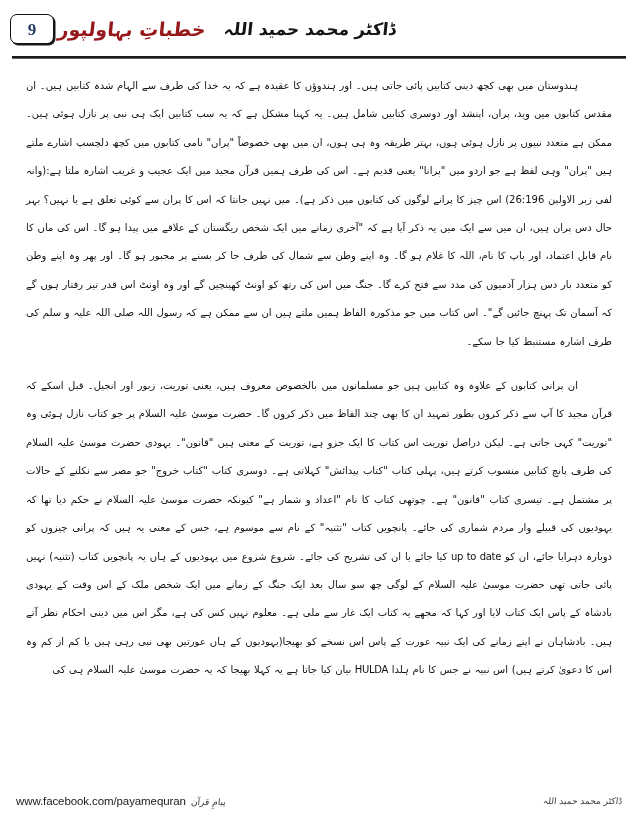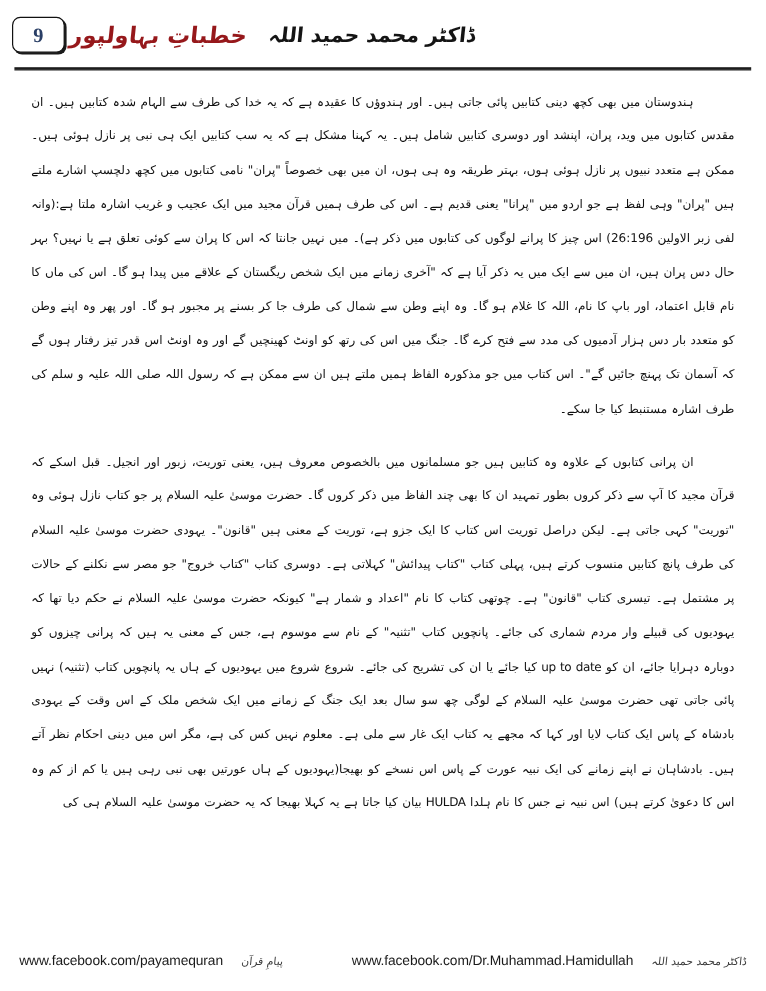--- a/index.html
+++ b/index.html
@@ -119,21 +119,21 @@
     display: flex;
     flex-direction: row;
     align-items: center;
     justify-content: space-between;
     direction: ltr;
   }
   .footer-item {
     display: flex;
     flex-direction: row;
     align-items: baseline;
-    gap: 15px;
+    gap: 5px;
     white-space: nowrap;
   }
   .footer-url {
     font-family: "Liberation Sans", sans-serif;
     font-size: 11.5px;
     color: #1a1a1a;
     letter-spacing: -0.1px;
   }
   .footer-ur {
     font-family: "DejaVu Sans", sans-serif;
@@ -161,18 +161,17 @@
     <p class="para indent">ہندوستان میں بھی کچھ دینی کتابیں پائی جاتی ہیں۔ اور ہندوؤں کا عقیدہ ہے کہ یہ خدا کی طرف سے الہام شدہ کتابیں ہیں۔ ان مقدس کتابوں میں وید، پران، اپنشد اور دوسری کتابیں شامل ہیں۔ یہ کہنا مشکل ہے کہ یہ سب کتابیں ایک ہی نبی پر نازل ہوئی ہیں۔ ممکن ہے متعدد نبیوں پر نازل ہوئی ہوں، بہتر طریقہ وہ ہی ہوں، ان میں بھی خصوصاً "پران" نامی کتابوں میں کچھ دلچسپ اشارے ملتے ہیں "پران" وہی لفظ ہے جو اردو میں "پرانا" یعنی قدیم ہے۔ اس کی طرف ہمیں قرآن مجید میں ایک عجیب و غریب اشارہ ملتا ہے:(وانہ لفی زبر الاولین 26:196) اس چیز کا پرانے لوگوں کی کتابوں میں ذکر ہے)۔ میں نہیں جانتا کہ اس کا پران سے کوئی تعلق ہے یا نہیں؟ بہر حال دس پران ہیں، ان میں سے ایک میں یہ ذکر آیا ہے کہ "آخری زمانے میں ایک شخص ریگستان کے علاقے میں پیدا ہو گا۔ اس کی ماں کا نام قابل اعتماد، اور باپ کا نام، اللہ کا غلام ہو گا۔ وہ اپنے وطن سے شمال کی طرف جا کر بسنے پر مجبور ہو گا۔ اور پھر وہ اپنے وطن کو متعدد بار دس ہزار آدمیوں کی مدد سے فتح کرے گا۔ جنگ میں اس کی رتھ کو اونٹ کھینچیں گے اور وہ اونٹ اس قدر تیز رفتار ہوں گے کہ آسمان تک پہنچ جائیں گے"۔ اس کتاب میں جو مذکورہ الفاظ ہمیں ملتے ہیں ان سے ممکن ہے کہ رسول اللہ صلی اللہ علیہ و سلم کی طرف اشارہ مستنبط کیا جا سکے۔</p>
     <p class="para indent">ان پرانی کتابوں کے علاوہ وہ کتابیں ہیں جو مسلمانوں میں بالخصوص معروف ہیں، یعنی توریت، زبور اور انجیل۔ قبل اسکے کہ قرآن مجید کا آپ سے ذکر کروں بطور تمہید ان کا بھی چند الفاظ میں ذکر کروں گا۔ حضرت موسیٰ علیہ السلام پر جو کتاب نازل ہوئی وہ "توریت" کہی جاتی ہے۔ لیکن دراصل توریت اس کتاب کا ایک جزو ہے، توریت کے معنی ہیں "قانون"۔ یہودی حضرت موسیٰ علیہ السلام کی طرف پانچ کتابیں منسوب کرتے ہیں، پہلی کتاب "کتاب پیدائش" کہلاتی ہے۔ دوسری کتاب "کتاب خروج" جو مصر سے نکلنے کے حالات پر مشتمل ہے۔ تیسری کتاب "قانون" ہے۔ چوتھی کتاب کا نام "اعداد و شمار ہے" کیونکہ حضرت موسیٰ علیہ السلام نے حکم دیا تھا کہ یہودیوں کی قبیلے وار مردم شماری کی جائے۔ پانچویں کتاب "تثنیہ" کے نام سے موسوم ہے، جس کے معنی یہ ہیں کہ پرانی چیزوں کو دوبارہ دہرایا جائے، ان کو up to date کیا جائے یا ان کی تشریح کی جائے۔ شروع شروع میں یہودیوں کے ہاں یہ پانچویں کتاب (تثنیہ) نہیں پائی جاتی تھی حضرت موسیٰ علیہ السلام کے لوگی چھ سو سال بعد ایک جنگ کے زمانے میں ایک شخص ملک کے اس وقت کے یہودی بادشاہ کے پاس ایک کتاب لایا اور کہا کہ مجھے یہ کتاب ایک غار سے ملی ہے۔ معلوم نہیں کس کی ہے، مگر اس میں دینی احکام نظر آتے ہیں۔ بادشاہان نے اپنے زمانے کی ایک نبیہ عورت کے پاس اس نسخے کو بھیجا(یہودیوں کے ہاں عورتیں بھی نبی رہی ہیں یا کم از کم وہ اس کا دعویٰ کرتے ہیں) اس نبیہ نے جس کا نام ہلدا HULDA بیان کیا جاتا ہے یہ کہلا بھیجا کہ یہ حضرت موسیٰ علیہ السلام ہی کی</p>
   </div>
 
   <div class="footer">
     <div class="footer-item">
       <span class="footer-url">www.facebook.com/payamequran</span>
       <span class="footer-ur">پیامِ قرآن</span>
     </div>
     <div class="footer-item">
-      <span class="footer-url">www.facebook.com/Dr.Muhammad.Hamidullah</span>
       <span class="footer-ur">ڈاکٹر محمد حمید اللہ</span>
     </div>
   </div>
 
 </div>
 
 </body></html>

